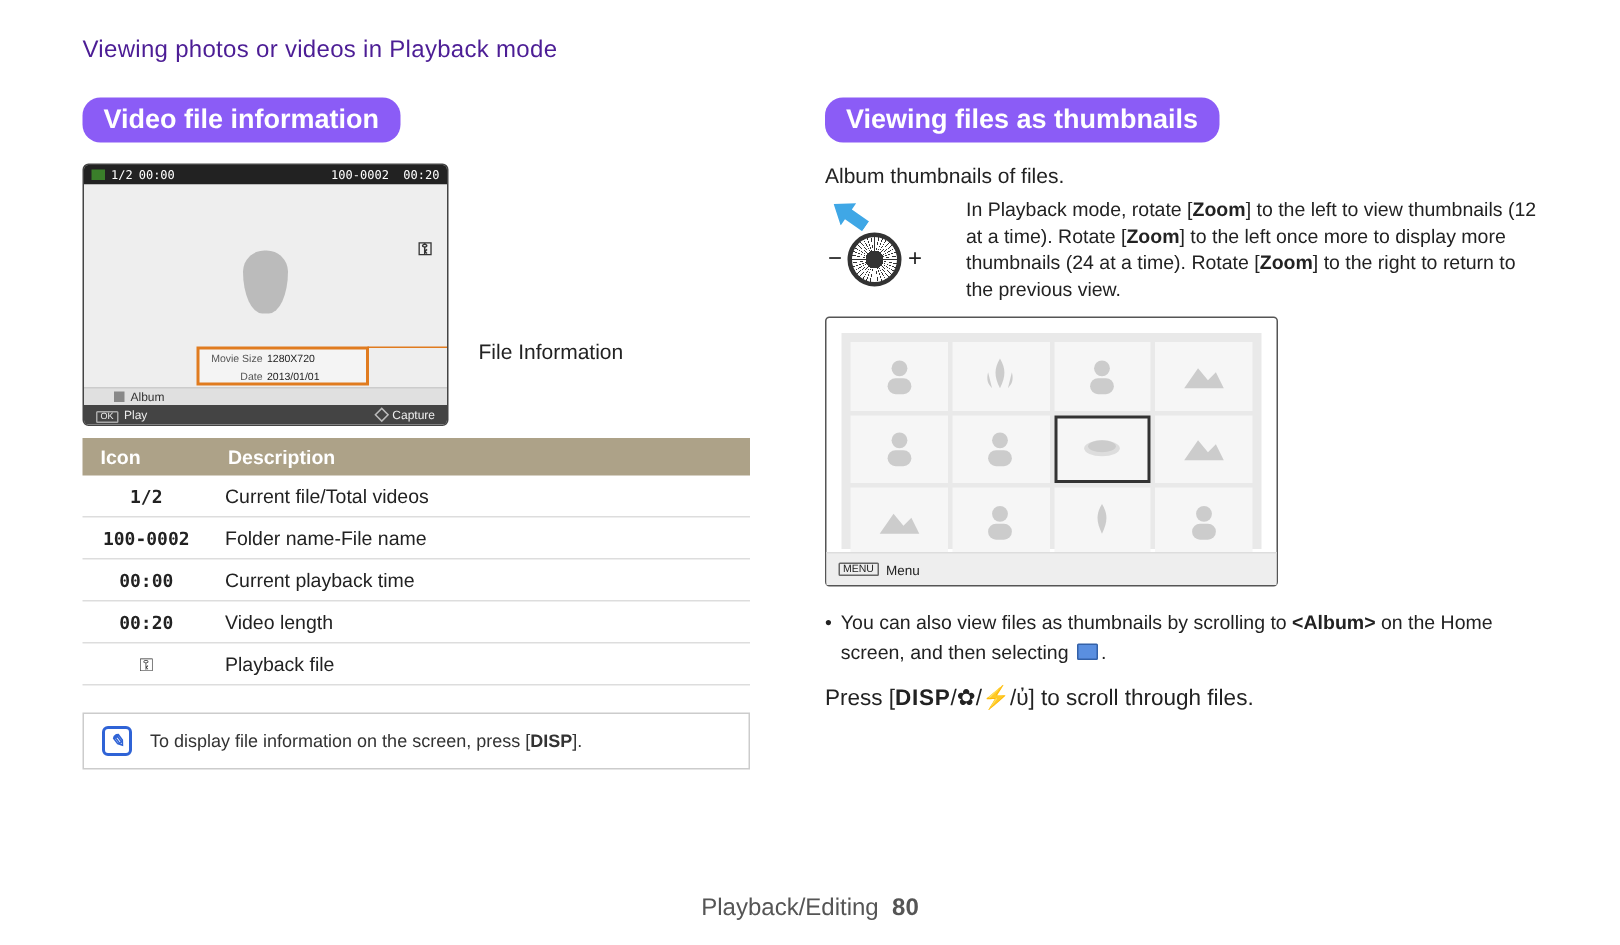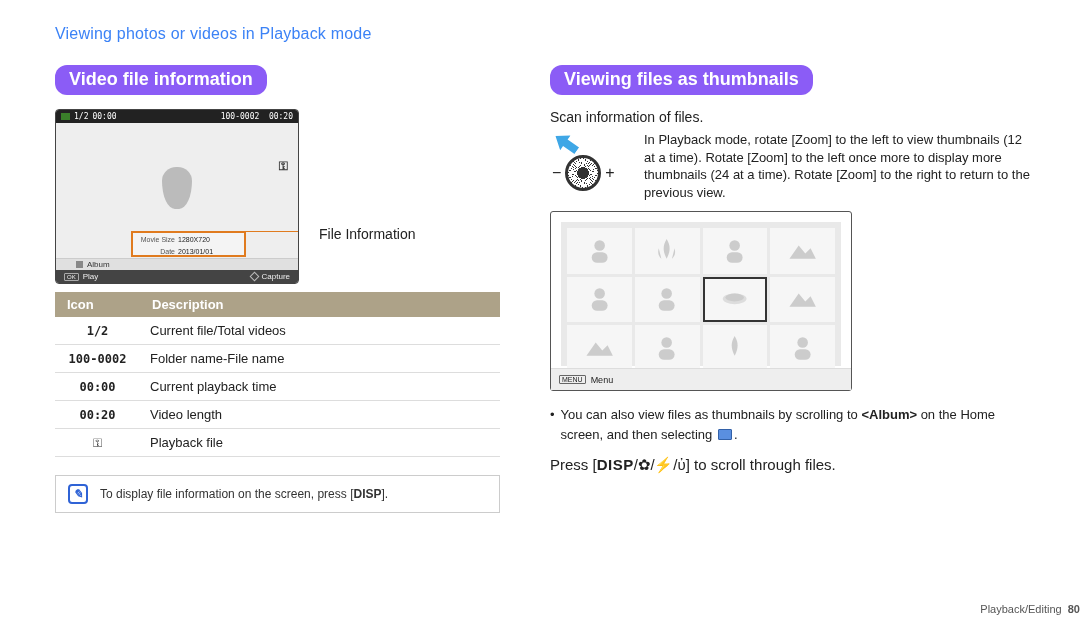--- a/index.html
+++ b/index.html
@@ -1,18 +1,18 @@
 <!DOCTYPE html>
 <html><head>
 <meta charset="utf-8">
 <style>
   * { box-sizing: border-box; margin: 0; padding: 0; }
   html, body { width: 1080px; height: 630px; background: #fff; font-family: "Segoe UI", Arial, sans-serif; color: #222; }
   .page { position: relative; width: 1080px; height: 630px; padding: 25px 50px 0 55px; }
-  .top-title { font-size: 16px; color: #3b82f6; font-weight: 400; letter-spacing: 0.2px; margin-bottom: 22px; }
+  .top-title { font-size: 16px; color: #4c1d95; font-weight: 400; letter-spacing: 0.2px; margin-bottom: 22px; }
   .columns { display: flex; gap: 50px; }
   .left-col { width: 445px; }
   .right-col { flex: 1; }
   .pill { display: inline-block; background: #8b5cf6; color: #fff; font-size: 18px; font-weight: 600; padding: 4px 14px 5px; border-radius: 12px; margin-bottom: 14px; }
 
   
   .lcd-wrap { position: relative; display: flex; align-items: flex-start; gap: 20px; margin-bottom: 8px; }
   .lcd { width: 244px; height: 175px; border: 1px solid #444; border-radius: 4px; overflow: hidden; position: relative; background: linear-gradient(#e9e9e9, #d7d7d7); }
   .lcd-top { position:absolute; top:0; left:0; right:0; height:13px; background:#222; display:flex; align-items:center; font-size:8px; font-family: Menlo, monospace; color:#fff; padding:0 5px; justify-content:space-between; }
   .lcd-top .left { display:flex; gap:4px; align-items:center;}
@@ -53,41 +53,41 @@
   .zoom-draw { width:80px; height:66px; position:relative; flex-shrink:0; }
   .zoom-arrow{ position:absolute; left:2px; top:3px; transform:rotate(35deg); }
   .zoom-arrow svg path{ fill:#3fa7e6;}
   .dial-row{ position:absolute; left:2px; top:24px; display:flex; align-items:center; gap:4px; }
   .dial{ width:36px;height:36px; border-radius:50%; border:3px solid #333; background:
     radial-gradient(circle at 50% 50%, #333 0 6px, transparent 6px),
     repeating-conic-gradient(#333 0deg 2deg, transparent 2deg 10deg);
     position:relative; }
   .minus,.plus{ font-size:16px; line-height:1; }
   .zoom-text{ font-size:13px; line-height:1.35; }
-  .zoom-text b{ font-weight:400; }
+  .zoom-text b{ font-weight:700; }
 
   
   .thumb-lcd { width:302px; height:180px; border:1px solid #555; border-radius:3px; background:#fff; position:relative; margin:6px 0 14px; }
   .thumb-area{ position:absolute; top:10px; left:10px; right:10px; bottom:24px; background:#e9e9e9; display:grid; grid-template-columns:repeat(4,1fr); grid-template-rows:repeat(3,1fr); gap:3px; padding:6px; }
   .cell{ background:#f6f6f6; display:flex; align-items:center; justify-content:center; }
   .cell.sel{ outline:2px solid #333; outline-offset:-2px; }
   .cell svg{ width:70%; height:70%; }
   .thumb-foot{ position:absolute; left:0; right:0; bottom:0; height:22px; background:#eee; border-top:1px solid #ddd; display:flex; align-items:center; padding-left:8px; font-size:9px; gap:5px;}
   .thumb-foot .mbtn{border:1px solid #666; font-size:7px; padding:0 2px; border-radius:1px;}
 
   ul.bullets { list-style:none; margin:0 0 12px 0; }
   ul.bullets li{ display:flex; gap:6px; font-size:13px; line-height:1.5; }
   ul.bullets li::before{ content:"•"; }
   .inl-icon{ display:inline-block; width:14px; height:11px; background:#5a8fe0; border:1px solid #3361a8; vertical-align:-1px; margin:0 2px; border-radius:1px;}
 
   .scroll-line { font-size:15px; margin-top:6px;}
   .scroll-line .glyph{ font-family: Arial, sans-serif; }
   .scroll-line .gbold{ font-weight:700; letter-spacing:0.5px;}
 
-  .footer { position:absolute; left:0; right:0; bottom:15px; text-align:right; font-size:11px; color:#555;}
+  .footer { position:absolute; left:0; right:0; bottom:15px; text-align:center; font-size:16px; color:#555;}
 </style>
 </head>
 <body>
 
 <div class="page">
   <div class="top-title">Viewing photos or videos in Playback mode</div>
 
   <div class="columns">
 
     <div class="left-col">
@@ -164,21 +164,21 @@
       </table>
 
       <div class="note">
         <div class="note-icon">✎</div>
         <div>To display file information on the screen, press [<b>DISP</b>].</div>
       </div>
     </div>
 
     <div class="right-col">
       <div class="pill">Viewing files as thumbnails</div>
-      <div class="rc-text">Scan information of files.</div>
+      <div class="rc-text">Album thumbnails of files.</div>
 
       <div class="zoom-block">
         <div class="zoom-draw">
           <span class="zoom-arrow">
             <svg width="26" height="18" viewBox="0 0 26 18">
                 <path d="M0 9 L12 0 L12 5 L26 5 L26 13 L12 13 L12 18 Z"></path>
               </svg>
           </span>
           <div class="dial-row">
             <span class="minus">−</span>

